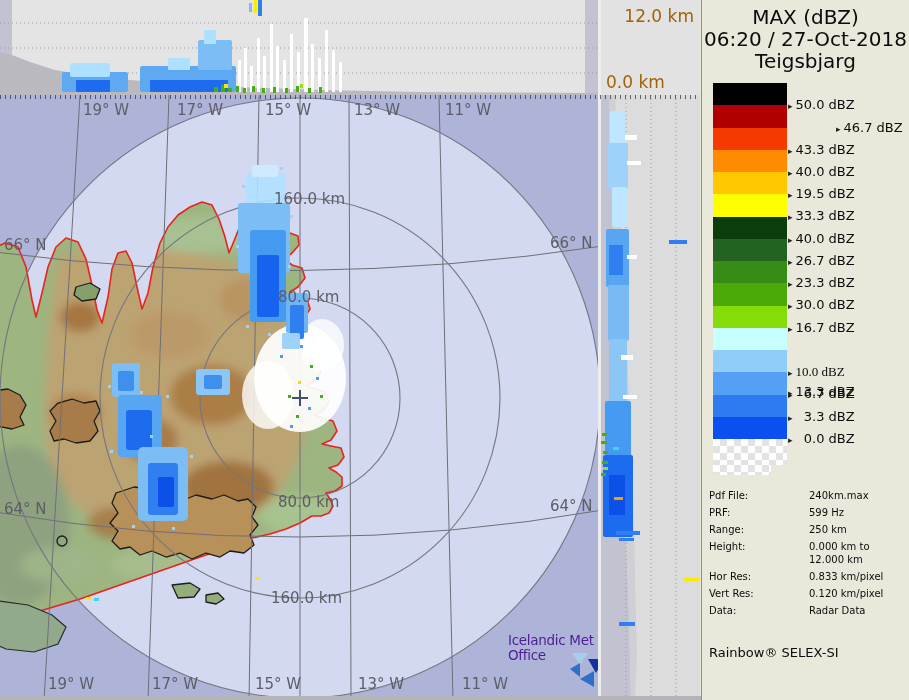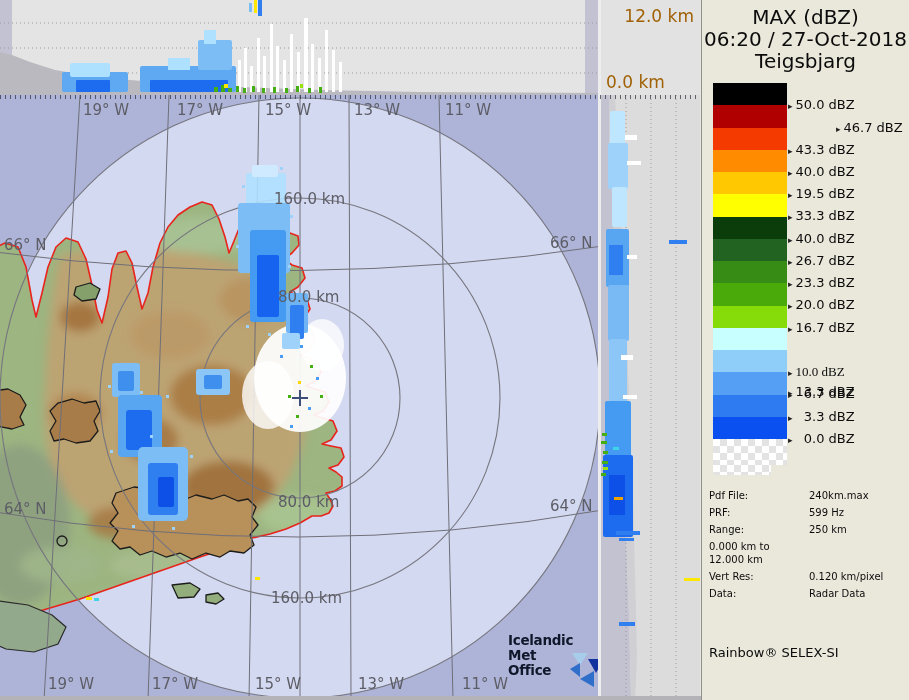--- a/index.html
+++ b/index.html
@@ -13,21 +13,21 @@
   #right-top{left:601px;top:0;width:99px;height:95px;background:#e2e2e2;}
   #right-panel{left:601px;top:95px;width:99px;height:605px;background:#dcdcdc;}
   #ticks{left:0;top:95px;width:700px;height:4px;
     background:repeating-linear-gradient(90deg,rgba(45,45,58,.7) 0 1px,transparent 1px 5px);}
   #bottom-bar{left:0;top:696px;width:701px;height:4px;background:#b3b3b8;}
   
   .maplabel{position:absolute;color:#5d5d66;font-size:15px;white-space:nowrap;pointer-events:none;}
   .axislabel{position:absolute;color:#a16207;font-size:17px;white-space:nowrap;}
   
   #logo{left:508px;top:538px;width:92px;height:58px;}
-  #logo .txt{color:#0f172a;font-weight:bold;font-size:13.5px;line-height:15px;letter-spacing:-.3px;}
+  #logo .txt{color:#4c1d95;font-weight:normal;font-size:13.5px;line-height:15px;letter-spacing:-.3px;}
   #pinwheel{position:absolute;left:52px;top:16px;}
   
   #sidebar{left:701px;top:0;width:208px;height:700px;background:#eae7db;border-left:1px solid #8f8f8f;box-sizing:border-box;}
   #sb-header{position:absolute;left:0;top:6px;width:207px;text-align:center;color:#0c0c0c;}
   #sb-header div{font-size:20px;line-height:22px;}
   #legend{position:absolute;left:0;top:83px;width:207px;height:400px;}
   #legend-bands{position:absolute;left:11px;top:0;width:74px;}
   .lg-band{width:74px;height:22.25px;}
   .lg-label{position:absolute;left:86px;font-size:13px;color:#0c0c0c;white-space:pre;line-height:14px;}
   .lg-arrow{font-size:9px;margin-right:3px;color:#222;}
@@ -356,21 +356,21 @@
     <div id="chk2" class="chk"></div>
   <div class="lg-label" style="top: 15.2px;"><span class="lg-arrow">▸</span><span>50.0 dBZ</span></div>
       <div class="lg-label" style="top: 38px; padding-left: 48px;"><span class="lg-arrow">▸</span><span>46.7 dBZ</span></div>
       <div class="lg-label" style="top: 59.7px;"><span class="lg-arrow">▸</span><span>43.3 dBZ</span></div>
       <div class="lg-label" style="top: 81.95px;"><span class="lg-arrow">▸</span><span>40.0 dBZ</span></div>
       <div class="lg-label" style="top: 104.2px;"><span class="lg-arrow">▸</span><span>19.5 dBZ</span></div>
       <div class="lg-label" style="top: 126.45px;"><span class="lg-arrow">▸</span><span>33.3 dBZ</span></div>
       <div class="lg-label" style="top: 148.7px;"><span class="lg-arrow">▸</span><span>40.0 dBZ</span></div>
       <div class="lg-label" style="top: 170.95px;"><span class="lg-arrow">▸</span><span>26.7 dBZ</span></div>
       <div class="lg-label" style="top: 193.2px;"><span class="lg-arrow">▸</span><span>23.3 dBZ</span></div>
-      <div class="lg-label" style="top: 215.45px;"><span class="lg-arrow">▸</span><span>20.0 dBZ</span></div>
+      <div class="lg-label" style="top: 215.45px;"><span class="lg-arrow">▸</span><span>30.0 dBZ</span></div>
       <div class="lg-label" style="top: 237.7px;"><span class="lg-arrow">▸</span><span>16.7 dBZ</span></div>
       <div class="lg-label" style="top: 262px; margin-top: 40px;"><span class="lg-arrow">▸</span><span>13.3 dBZ</span></div>
       <div class="lg-label" style="top: 282.2px; font-family: Liberation Serif, serif;"><span class="lg-arrow">▸</span><span>10.0 dBZ</span></div>
       <div class="lg-label" style="top: 304.45px;"><span class="lg-arrow">▸</span><span>  6.7 dBZ</span></div>
       <div class="lg-label" style="top: 326.7px;"><span class="lg-arrow">▸</span><span>  3.3 dBZ</span></div>
       <div class="lg-label" style="top: 348.95px;"><span class="lg-arrow">▸</span><span>  0.0 dBZ</span></div>
     </div>
 
   <div id="info">
     <div>
@@ -380,22 +380,27 @@
         </div>
         <div class="info-row">
           <span class="info-label">PRF:</span>
           <span class="info-value">599 Hz</span>
         </div>
         <div class="info-row">
           <span class="info-label">Range:</span>
           <span class="info-value">250 km</span>
         </div>
         <div class="info-row">
+          <span class="info-label">Height:</span>
           <span class="info-value">0.000 km to
 12.000 km</span>
+        </div>
+        <div class="info-row">
+          <span class="info-label">Hor Res:</span>
+          <span class="info-value">0.833 km/pixel</span>
         </div>
         <div class="info-row">
           <span class="info-label">Vert Res:</span>
           <span class="info-value">0.120 km/pixel</span>
         </div>
         <div class="info-row">
           <span class="info-label">Data:</span>
           <span class="info-value">Radar Data</span>
         </div>
       </div>

